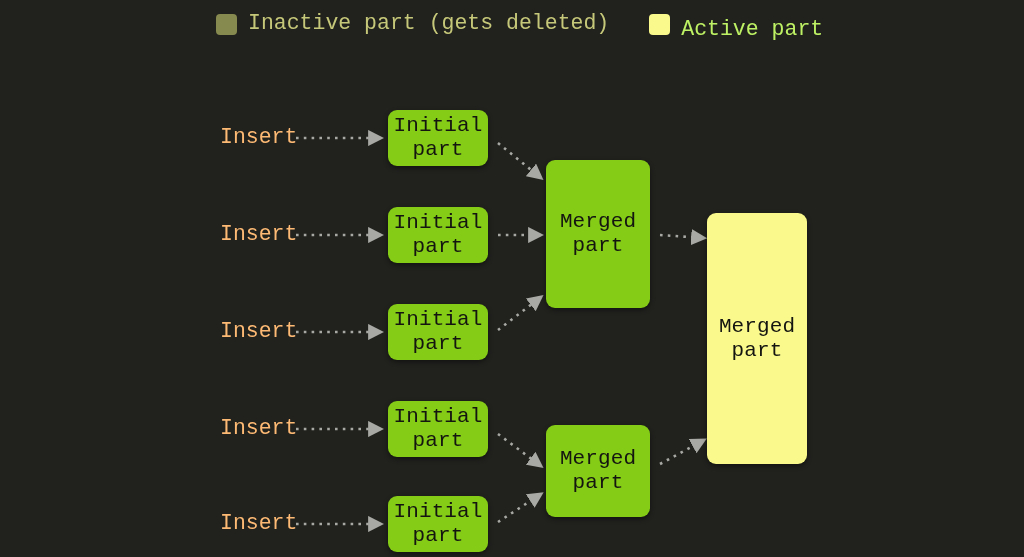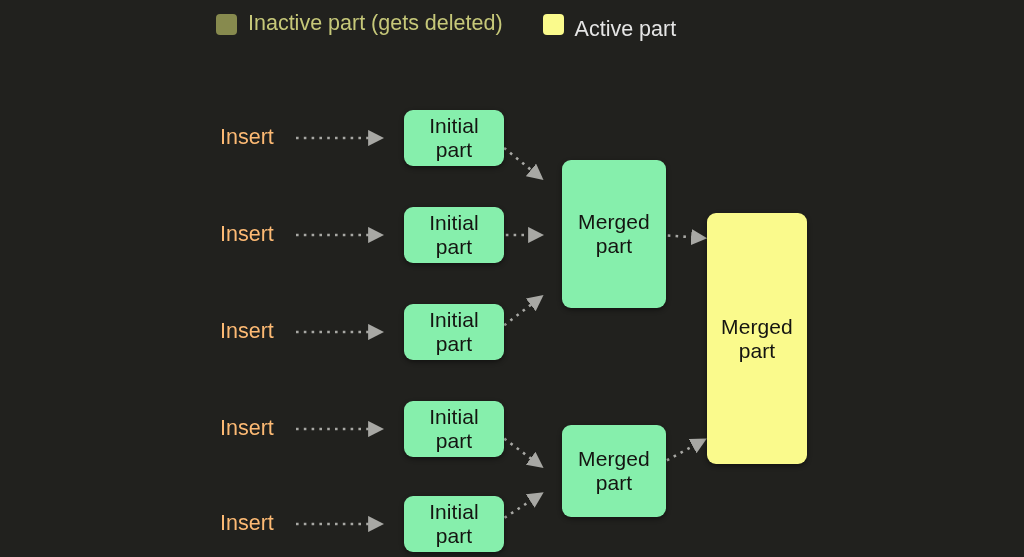--- a/index.html
+++ b/index.html
@@ -6,21 +6,21 @@
     margin: 0;
     padding: 0;
     background: #21211e;
   }
   #stage {
     position: relative;
     width: 1024px;
     height: 557px;
     background: #21211e;
     overflow: hidden;
-    font-family: Liberation Sans, sans-serif;
+    font-family: Liberation Mono, monospace;
   }
 
   
   .legend {
     position: absolute;
     left: 216px;
     top: 8px;
     display: flex;
     align-items: center;
     gap: 40px;
@@ -38,38 +38,38 @@
     flex: none;
   }
   .legend-swatch.inactive { background: #878a4e; }
   .legend-swatch.active   { background: #fafa8c; }
   .legend-label {
     font-size: 21.5px;
     line-height: 1;
     white-space: nowrap;
   }
   .legend-label.inactive { color: #c6c879; }
-  .legend-label.active   { color: #e5e5e5; margin-top: 12px; }
+  .legend-label.active   { color: #bef264; margin-top: 12px; }
 
   
   .node {
     position: absolute;
     box-sizing: border-box;
     border-radius: 9px;
     display: flex;
     align-items: center;
     justify-content: center;
     text-align: center;
     color: #141411;
     font-size: 21px;
     line-height: 1.12;
     letter-spacing: .1px;
     box-shadow: 0 2px 5px rgba(0,0,0,.45);
   }
-  .node.inactive { background: #86efac; margin-left: 16px; }
+  .node.inactive { background: #84cc16; }
   .node.active   { background: #fafa8c; }
   .node span { display: block; }
 
   
   .insert-label {
     position: absolute;
     color: #fdba74;
     font-size: 21.5px;
     line-height: 1;
     white-space: nowrap;

